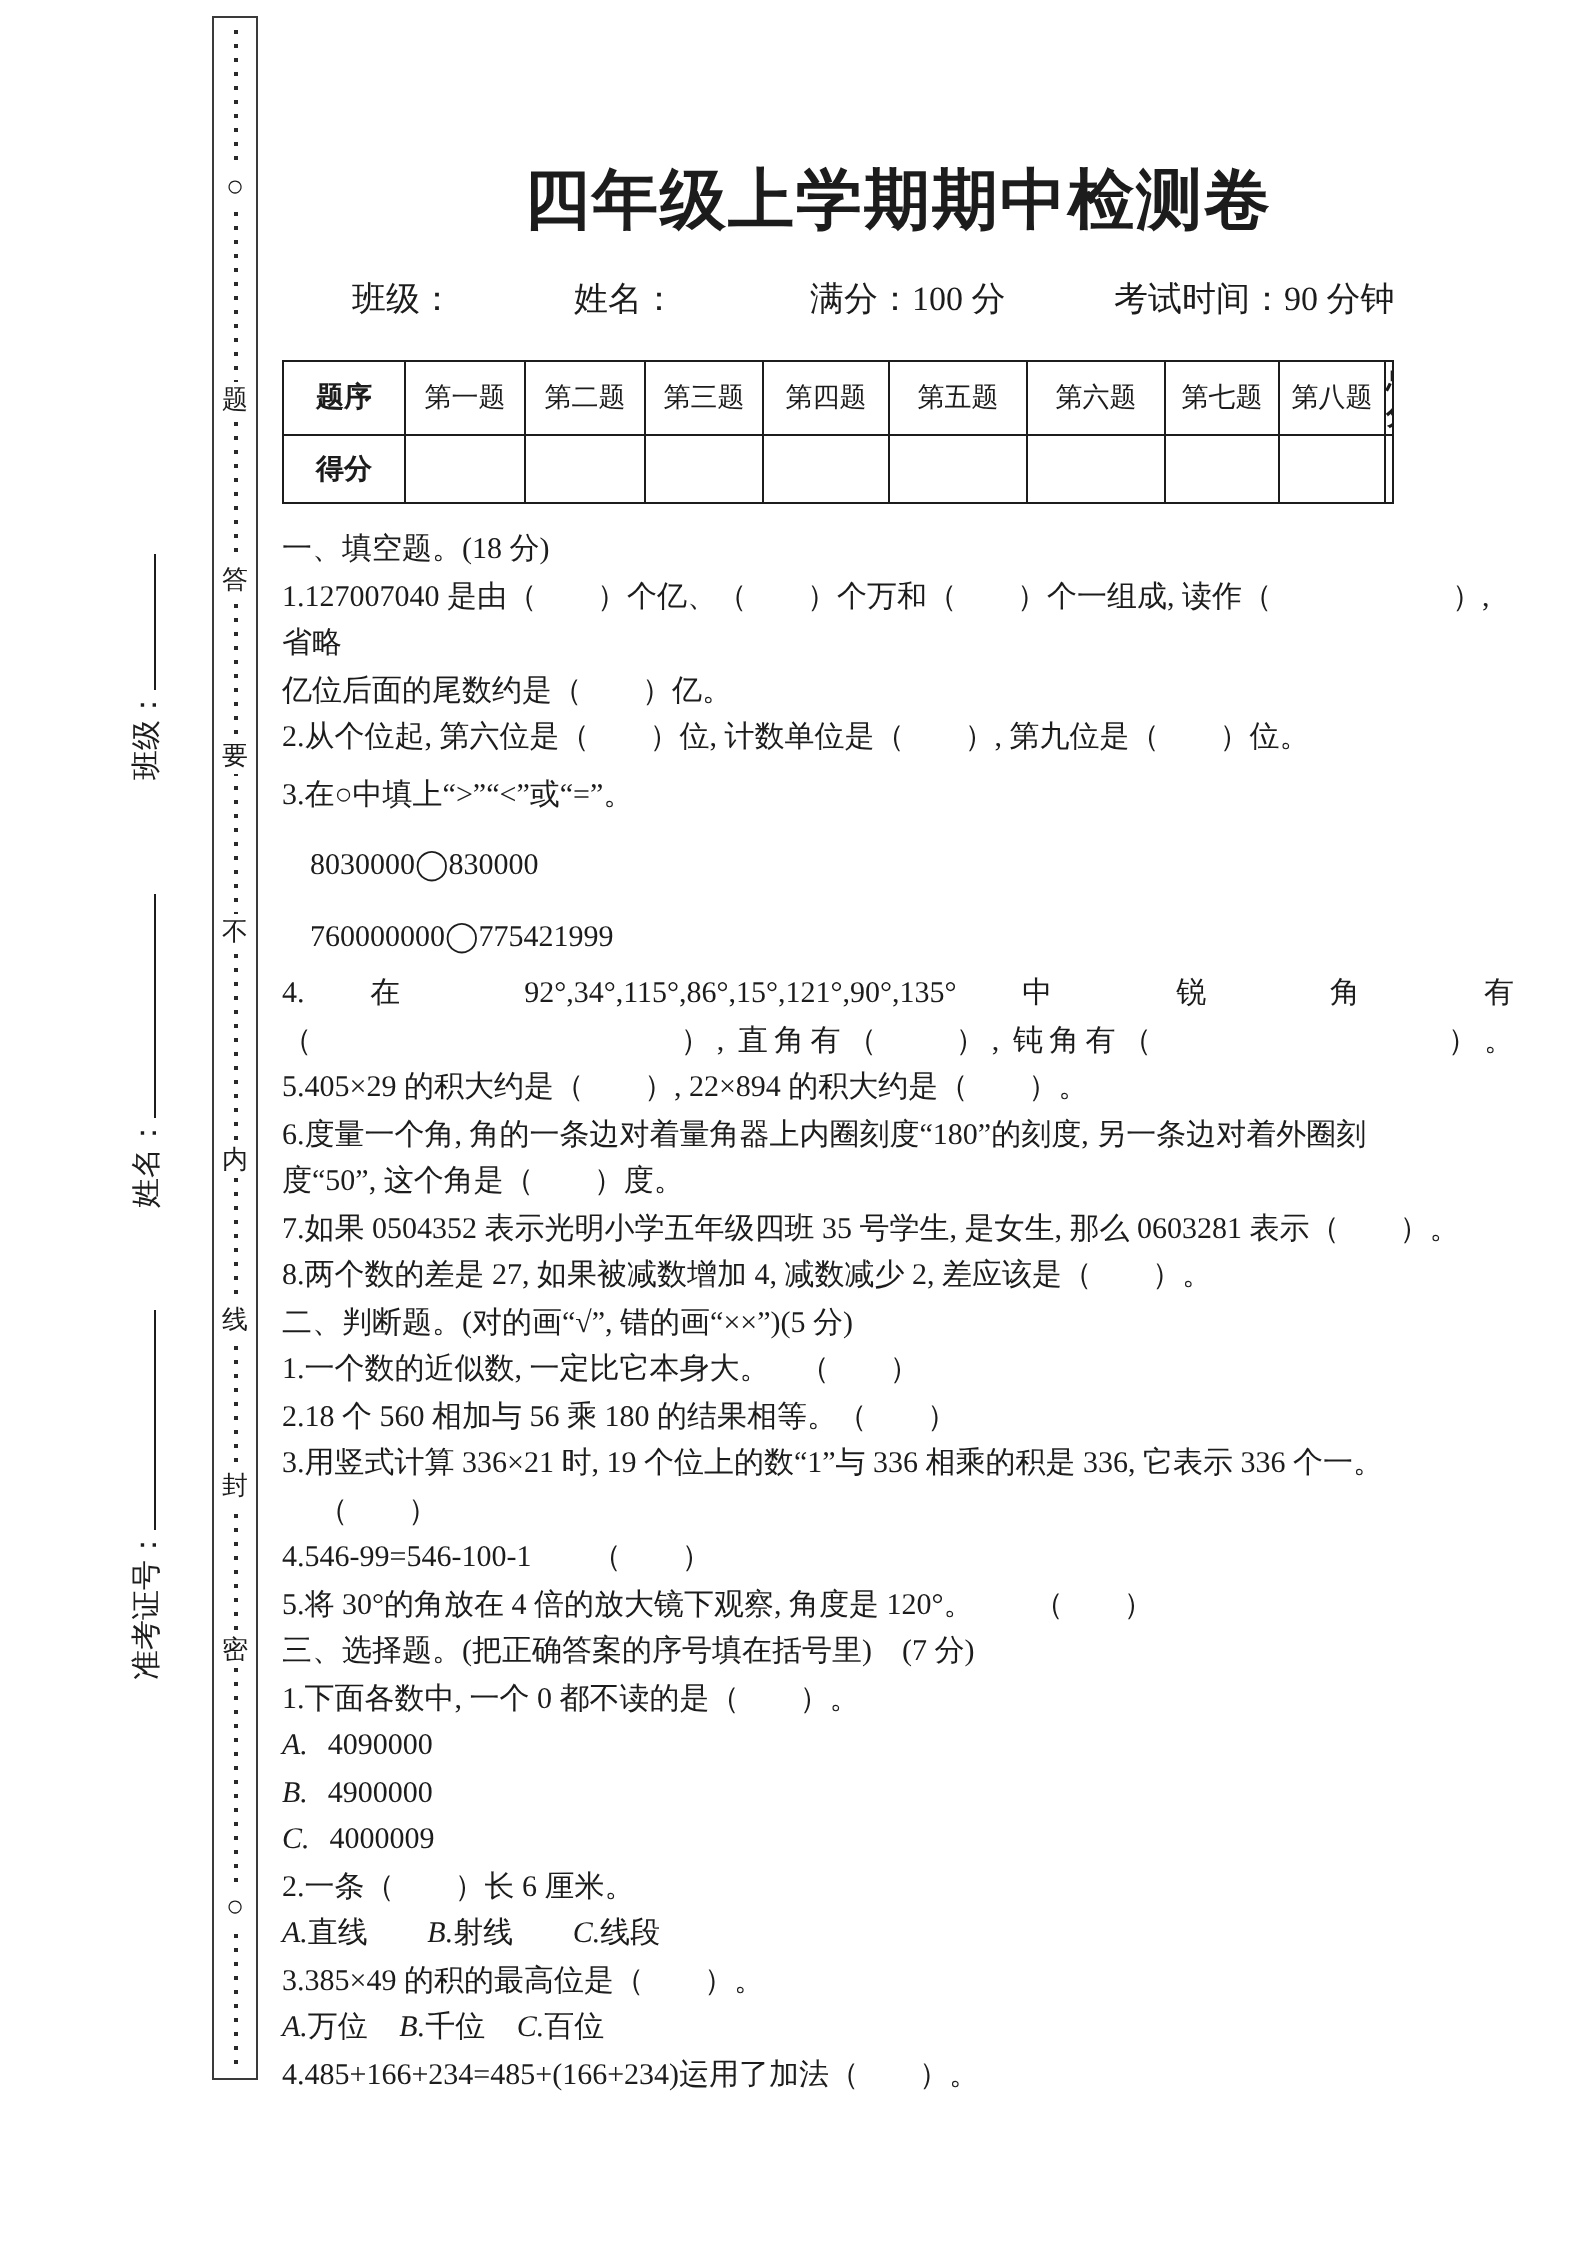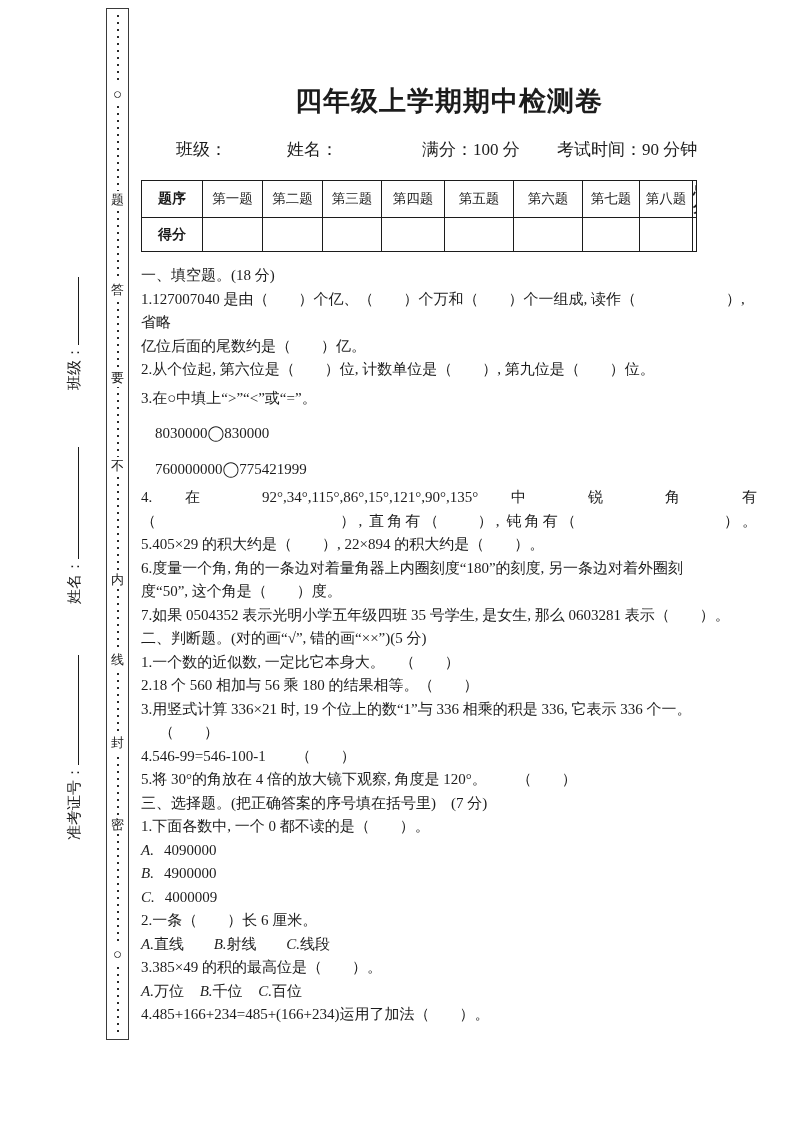--- a/index.html
+++ b/index.html
@@ -22,26 +22,26 @@
                  vertical-align:baseline;}
   #vlabel-class{left:64px;top:390px;}
   #vlabel-class .blank{width:68px;}
   #vlabel-name{left:64px;top:604px;}
   #vlabel-name .blank{width:112px;}
   #vlabel-examno{left:64px;top:840px;}
   #vlabel-examno .blank{width:110px;}
 
   
   .content{position:absolute;left:141px;top:0;width:616px;}
-  .title{margin-top:84px;text-align:center;font-size:27px;font-weight:bold;
+  .title{margin-top:84px;text-align:center;font-size:33px;font-weight:bold;
          letter-spacing:1px;line-height:34px;}
   .info-row{position:relative;height:26px;margin-top:20px;font-size:17px;}
   .info-row span{position:absolute;top:0;white-space:nowrap;}
   .info-class{left:35px;} .info-name{left:146px;}
-  .info-score{left:281px;} .info-time{left:416px;text-align:center;}
+  .info-score{left:264px;} .info-time{left:416px;text-align:center;}
 
   table.score{margin-top:16px;width:556px;border-collapse:collapse;table-layout:fixed;
               font-size:13.5px;}
   table.score td{border:1.5px solid #1c1c1c;text-align:center;vertical-align:middle;
                  padding:0;overflow:hidden;}
   table.score tr.hdr td{height:36px;}
   table.score tr.scr td{height:33px;}
   td.b{font-weight:bold;font-size:14px;}
 
   .qbody{margin-top:12px;font-size:15px;line-height:23.5px;}
@@ -133,20 +133,21 @@
       <p>2.从个位起, 第六位是（　　）位, 计数单位是（　　）, 第九位是（　　）位。</p>
       <p class="gap-sm">3.在○中填上“&gt;”“&lt;”或“=”。</p>
       <p class="gap-md">8030000◯830000</p>
       <p class="gap-md">760000000◯775421999</p>
       <p class="gap-sm justify">4. 在 92°,34°,115°,86°,15°,121°,90°,135° 中 锐 角 有</p>
       <p class="justify">（　　　　　　　　　　）, 直角有（　　）, 钝角有（　　　　　　　　）。</p>
       <p>5.405×29 的积大约是（　　）, 22×894 的积大约是（　　）。</p>
       <p>6.度量一个角, 角的一条边对着量角器上内圈刻度“180”的刻度, 另一条边对着外圈刻</p>
       <p>度“50”, 这个角是（　　）度。</p>
       <p>7.如果 0504352 表示光明小学五年级四班 35 号学生, 是女生, 那么 0603281 表示（　　）。</p>
+      <p>8.两个数的差是 27, 如果被减数增加 4, 减数减少 2, 差应该是（　　）。</p>
 
       <p>二、判断题。(对的画“√”, 错的画“××”)(5 分)</p>
       <p>1.一个数的近似数, 一定比它本身大。　（　　）</p>
       <p>2.18 个 560 相加与 56 乘 180 的结果相等。（　　）</p>
       <p>3.用竖式计算 336×21 时, 19 个位上的数“1”与 336 相乘的积是 336, 它表示 336 个一。</p>
       <p class="indent">（　　）</p>
       <p>4.546-99=546-100-1　　（　　）</p>
       <p>5.将 30°的角放在 4 倍的放大镜下观察, 角度是 120°。　　（　　）</p>
 
       <p>三、选择题。(把正确答案的序号填在括号里)　(7 分)</p>

